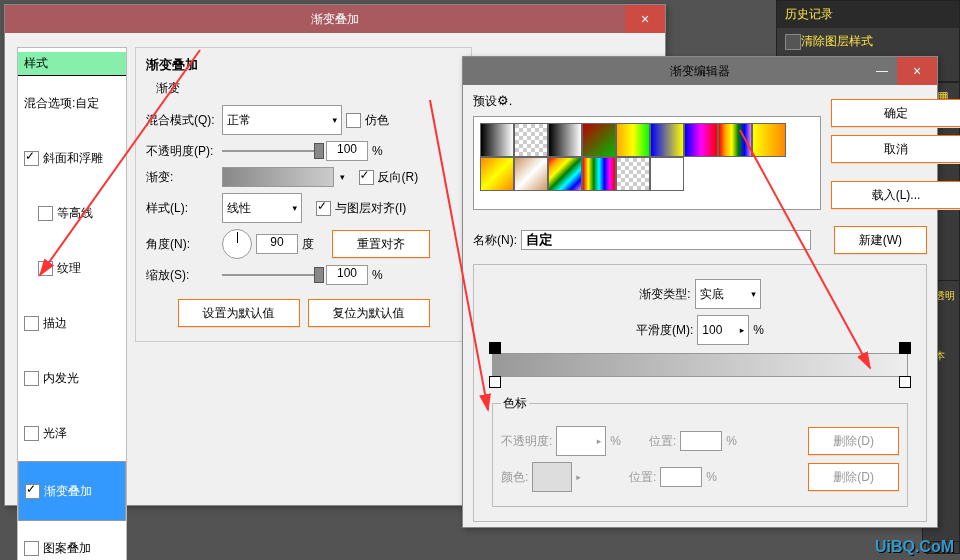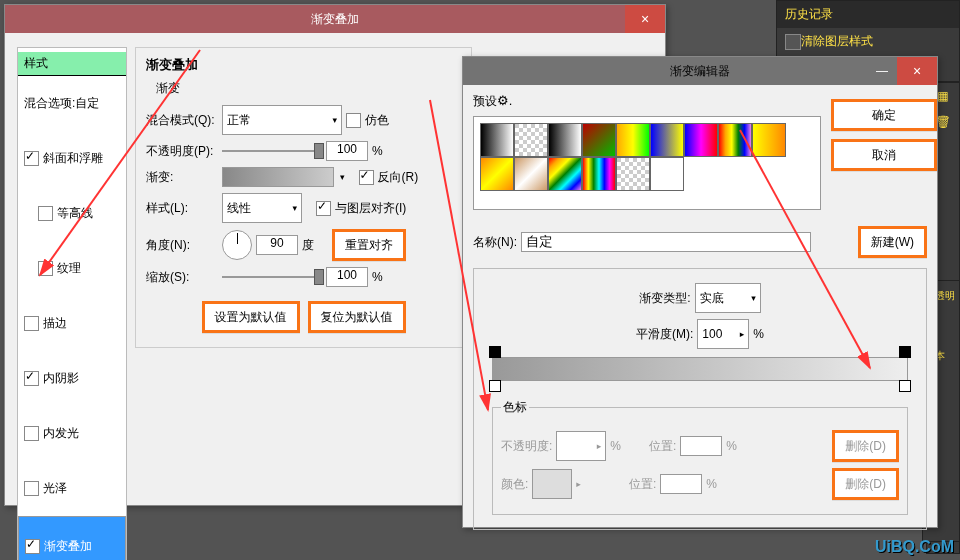--- a/index.html
+++ b/index.html
@@ -18,21 +18,21 @@
 .inner{position:absolute;left:130px;top:42px;width:315px;border:1px solid #ccc;padding:8px 10px}
 .fld{font-size:13px;font-weight:bold;margin-bottom:6px}
 .fld2{font-size:12px;margin:2px 0 8px 10px}
 .rw{display:flex;align-items:center;margin:6px 0;gap:4px}
 .lbl{width:72px;text-align:left;}
 .sel{border:1px solid #999;background:#fff;height:20px;padding:4px 4px;display:inline-flex;align-items:center}
 .sel .arr{margin-left:auto;font-size:9px}
 .num{width:40px;height:18px;border:1px solid #999;text-align:center;background:#fff}
 .slider{display:inline-block;height:2px;background:#999;position:relative}
 .slider .th{position:absolute;width:8px;height:14px;background:#888;border:1px solid #555;top:-7px}
-.btn{border:3px solid #f97316;background:#fff;padding:2px 10px;height:22px;display:inline-flex;align-items:center;justify-content:center;cursor:pointer;box-shadow:0 1px 0 #ddd}
+.btn{border:1px solid #f97316;background:#fff;padding:2px 24px;height:22px;display:inline-flex;align-items:center;justify-content:center;cursor:pointer;box-shadow:0 1px 0 #ddd}
 .dial{width:28px;height:28px;border:1px solid #999;border-radius:50%;background:#fff;position:relative;display:inline-block}
 .dial::after{content:"";position:absolute;left:50%;top:2px;width:1px;height:11px;background:#000}
 .grad-box{display:inline-block;width:110px;height:18px;border:1px solid #999;background:linear-gradient(90deg,#888,#ccc)}
 .grad-arr{font-size:9px;margin-left:2px}
 .panel-dark{position:absolute;background:#3a3a3a;color:#fde047;border:1px solid #222}
 .panel-dark .tab{background:#2a2a2a;padding:5px 8px;font-size:12px}
 .panel-dark .row{padding:5px 8px;display:flex;align-items:center;gap:0}
 .preset-box{background:#fff;border:1px solid #999;padding:6px;margin:6px 10px;height:80px;display:flex;flex-wrap:wrap;gap:0;align-content:flex-start}
 .sw{width:32px;height:32px;border:1px solid #666;margin:0}
 .rbtn{width:80px;margin:4px 0}
@@ -84,24 +84,20 @@
         </div>
         <div class="row sub">
           <span class="cb"></span>
           <span>纹理</span>
         </div>
         <div class="row">
           <span class="cb"></span>
           <span>描边</span>
         </div>
         <div class="row">
-          <span class="cb on"></span>
-          <span>内阴影</span>
-        </div>
-        <div class="row">
           <span class="cb"></span>
           <span>内发光</span>
         </div>
         <div class="row">
           <span class="cb"></span>
           <span>光泽</span>
         </div>
         <div class="row sel">
           <span class="cb on"></span>
           <span>渐变叠加</span>
@@ -216,26 +212,27 @@
           <div class="sw" style="background: linear-gradient(135deg, rgb(204, 153, 102), rgb(255, 255, 255), rgb(204, 153, 102));"></div>
           <div class="sw" style="background: linear-gradient(135deg, red, orange, yellow, green, cyan, blue, violet);"></div>
           <div class="sw" style="background: linear-gradient(90deg, red, yellow, green, cyan, blue, magenta, red);"></div>
           <div class="sw" style="background: repeating-conic-gradient(rgb(204, 204, 204) 0deg, rgb(204, 204, 204) 25%, rgb(255, 255, 255) 0deg, rgb(255, 255, 255) 50%) 0px center / 8px 8px;"></div>
           <div class="sw" style="background: linear-gradient(90deg, rgb(255, 255, 255), rgb(255, 255, 255));"></div>
         </div>
     </div>
     <div style="width:96px;padding:10px 10px 0 0;display:flex;flex-direction:column;align-items:stretch">
       <span class="btn rbtn">确定</span>
       <span class="btn rbtn">取消</span>
+      <span class="btn rbtn" style="margin-top:14px">载入(L)...</span>
     </div>
   </div>
 
   <div class="rw" style="margin:10px">
     <span>名称(N):</span>
-    <input class="num" style="width: 280px; text-align: left; padding: 0px 4px;" value="自定">
+    <input class="num" style="width: 280px; text-align: left; padding: 0px 4px; font-weight: bold;" value="自定">
     <span class="btn" style="margin-left:auto">新建(W)</span>
   </div>
 
   <fieldset>
     <div class="rw" style="justify-content:center">
       <span>渐变类型:</span>
       <span class="sel" style="width:56px">
           <span>实底</span>
           <span class="arr">▾</span>
         </span>

